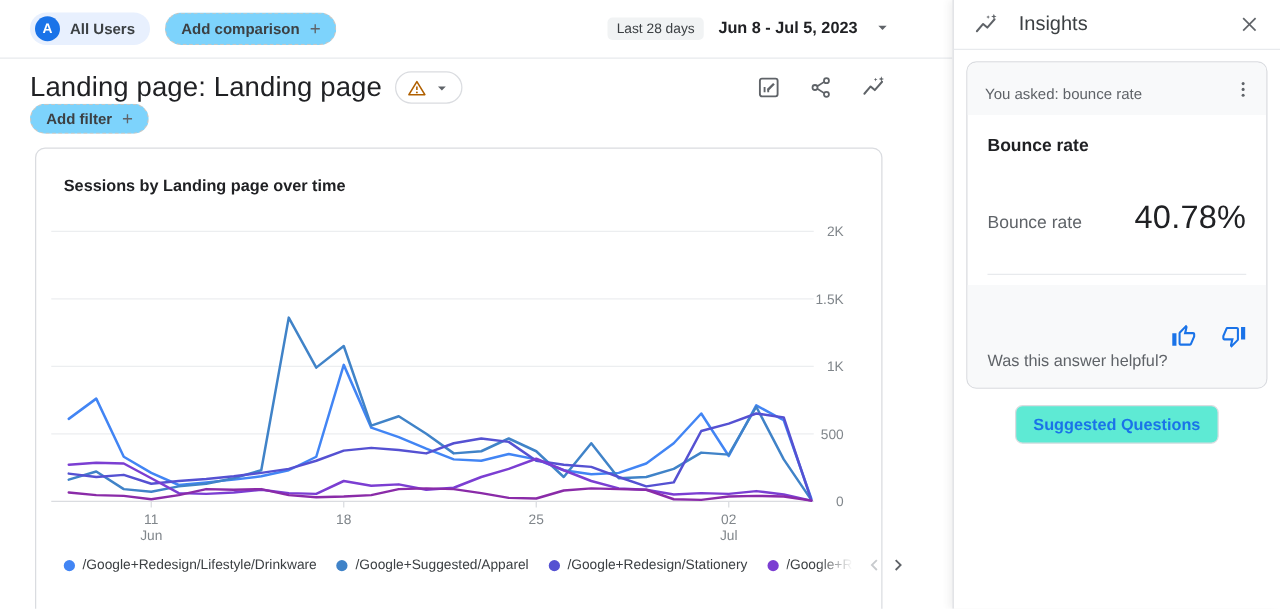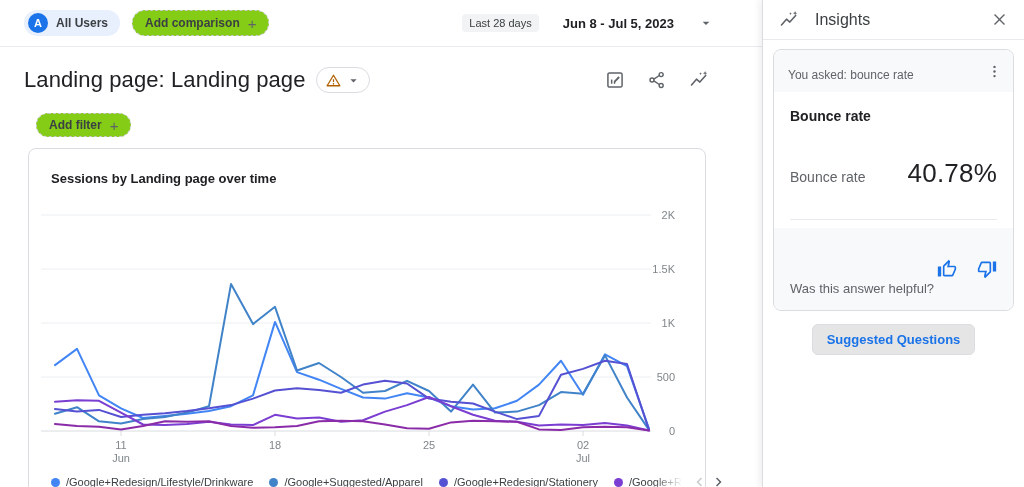--- a/index.html
+++ b/index.html
@@ -8,37 +8,37 @@
   .app { display:flex; width:1024px; height:487px; }
 
   
   .main { width:762px; height:487px; position:relative; background:#fff; }
 
   .topbar { height:47px; display:flex; align-items:center; gap:12px;
     padding:0 48px 0 24px; border-bottom:1px solid #e8eaed; }
   .chip { display:inline-flex; align-items:center; gap:8px; height:26px;
     border-radius:14px; padding:0 12px; font-size:12px; font-weight:bold; color:#3c4043; cursor:pointer; }
   .chip-solid { background:#e8f0fe; padding-left:4px; }
-  .chip-dashed { border:1px dashed #c4c7c5; background:#84cc16; }
+  .chip-dashed { border:1px dashed #c4c7c5; background:#7dd3fc; }
   .avatar { width:20px; height:20px; border-radius:50%; background:#1a73e8; color:#fff;
     font-size:11px; font-weight:bold; display:flex; align-items:center; justify-content:center; }
   .plus { font-size:15px; font-weight:400; color:#5f6368; line-height:1; }
   .spacer { flex:1; }
-  .date-area { display:flex; align-items:center; gap:24px; cursor:pointer; }
+  .date-area { display:flex; gap:12px; cursor:pointer; }
   .date-badge { background:#f1f3f4; border-radius:4px; padding:3px 7px; font-size:11px; color:#3c4043; }
   .date-text { font-size:13px; font-weight:bold; color:#202124; }
 
-  .title-row { margin-top:20px; padding:0 52px 0 24px; display:flex; align-items:center; }
+  .title-row { margin-top:10px; padding:0 52px 0 24px; display:flex; align-items:center; }
   .page-title { font-size:22px; font-weight:400; color:#202124; letter-spacing:.1px; }
   .warn-pill { display:inline-flex; align-items:center; gap:4px; margin-left:10px;
     border:1px solid #dadce0; border-radius:14px; height:26px; padding:0 8px; cursor:pointer; }
   .toolbar { margin-left:auto; display:flex; align-items:center; gap:20px; }
   .icon-btn { width:22px; height:22px; display:flex; align-items:center; justify-content:center; cursor:pointer; }
 
-  .filter-row { margin-top:20px; padding-left:36px; }
+  .filter-row { margin-top:0; padding-left:24px; }
 
   
   .chart-card { position:relative; margin:11px 0 0 28px; width:678px; height:400px;
     border:1px solid #dadce0; border-radius:8px; background:#fff; }
   .chart-title { position:absolute; top:22px; left:22px; font-size:13px; font-weight:bold; color:#202124; }
   #chart-svg { position:absolute; top:0; left:0; }
   #chart-svg text { font-family:"Liberation Sans", sans-serif; }
   .legend-row { position:absolute; top:324px; left:22px; right:8px; display:flex;
     align-items:center; gap:5px; }
   .legend-item { display:flex; align-items:center; gap:6px; font-size:11px; color:#3c4043; }
@@ -64,21 +64,21 @@
   .card-dates { font-size:12px; color:#5f6368; margin-top:6px; }
   .metric-row { margin-top:34px; display:flex; align-items:baseline; justify-content:space-between; }
   .metric-label { font-size:14px; color:#5f6368; }
   .metric-value { font-size:26px; color:#202124; letter-spacing:.2px; }
   .card-divider { margin-top:30px; border-top:1px solid #e8eaed; }
   .card-footer { margin-top:8px; background:#f8f9fa; padding:14px 16px; display:flex;
     align-items:center; justify-content:space-between; }
   .feedback-text { font-size:13px; color:#5f6368;margin-top:39px; }
   .thumbs { display:flex; align-items:center; gap:20px; }
   .suggested-btn { display:block; margin:13px auto 0 auto; border:1px solid #dadce0;
-    border-radius:6px; background:#e5e5e5; padding:7px 14px; font-size:13px; font-weight:bold;
+    border-radius:6px; background:#5eead4; padding:7px 14px; font-size:13px; font-weight:bold;
     color:#1a73e8; cursor:pointer; font-family:"Liberation Sans", sans-serif; }
 </style>
 </head>
 <body>
 
 <div class="app">
 
   <div class="main">
 
     <div class="topbar">

